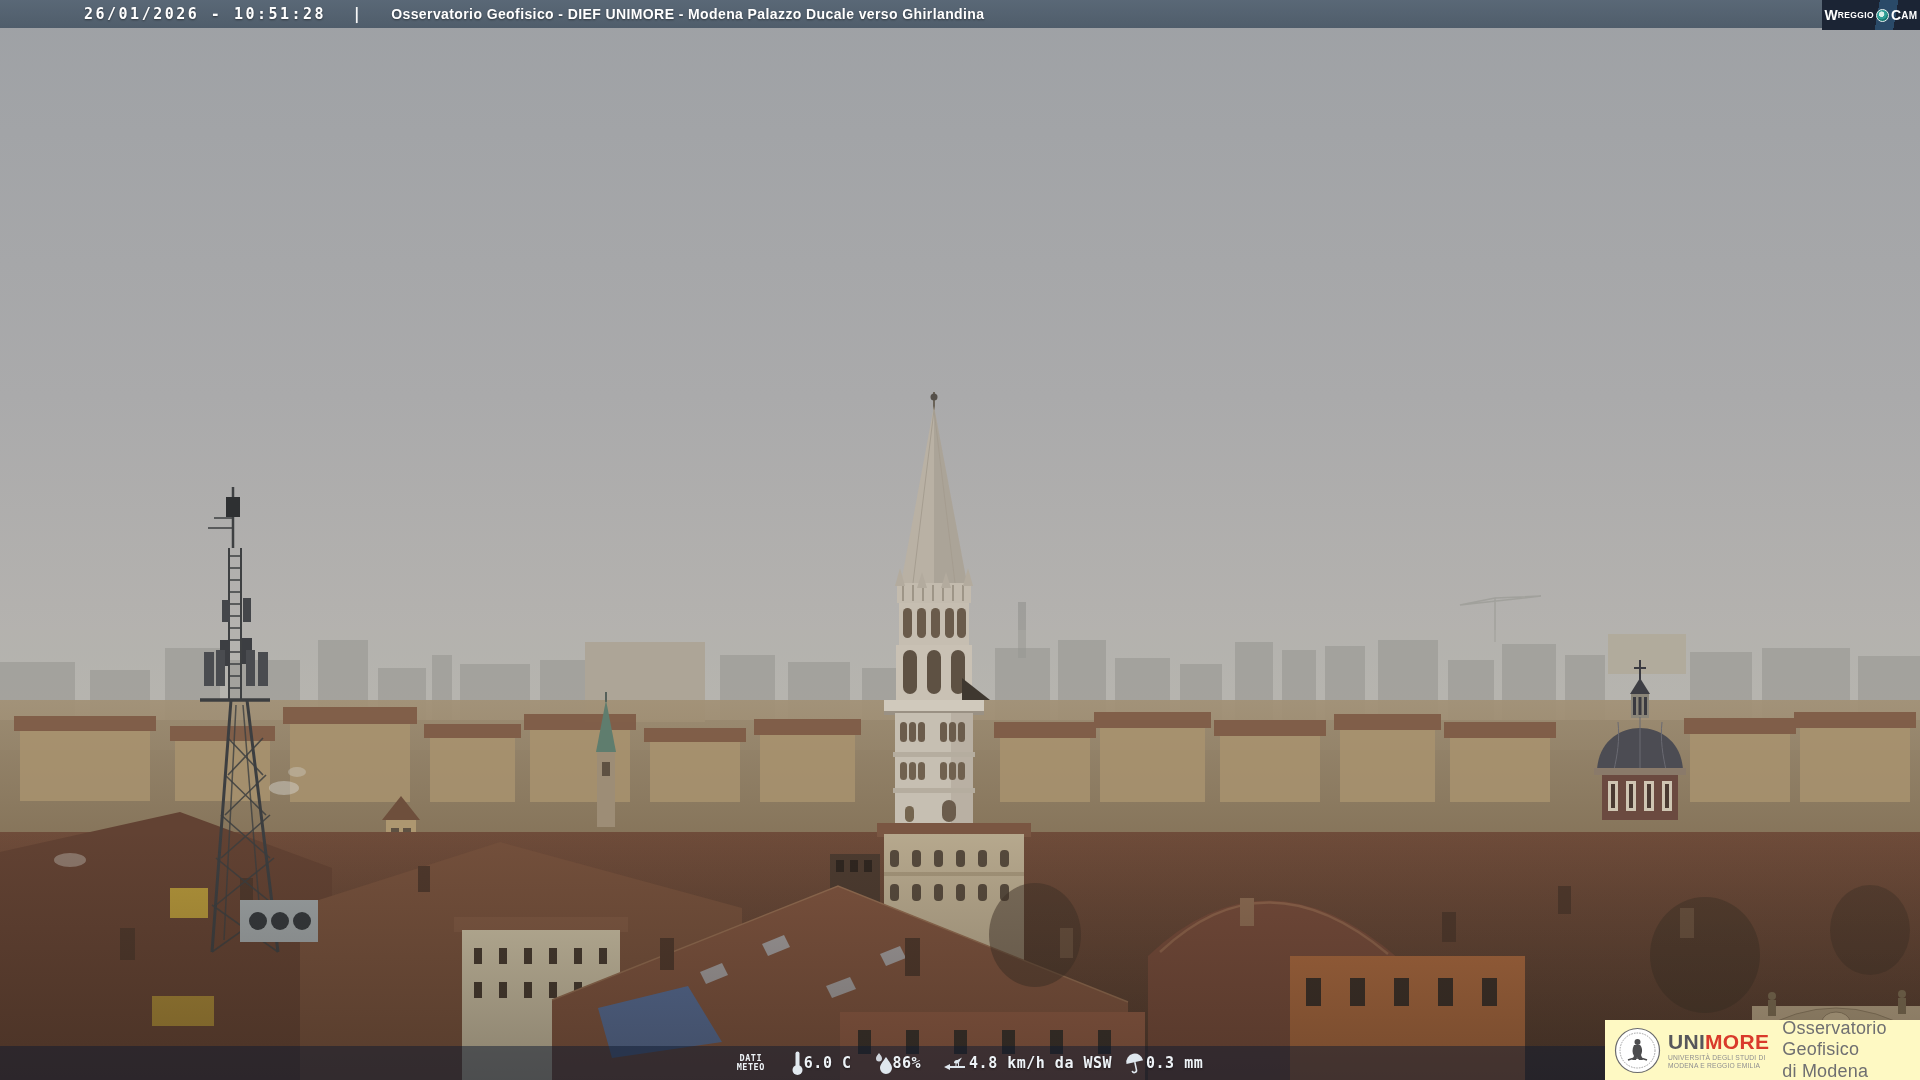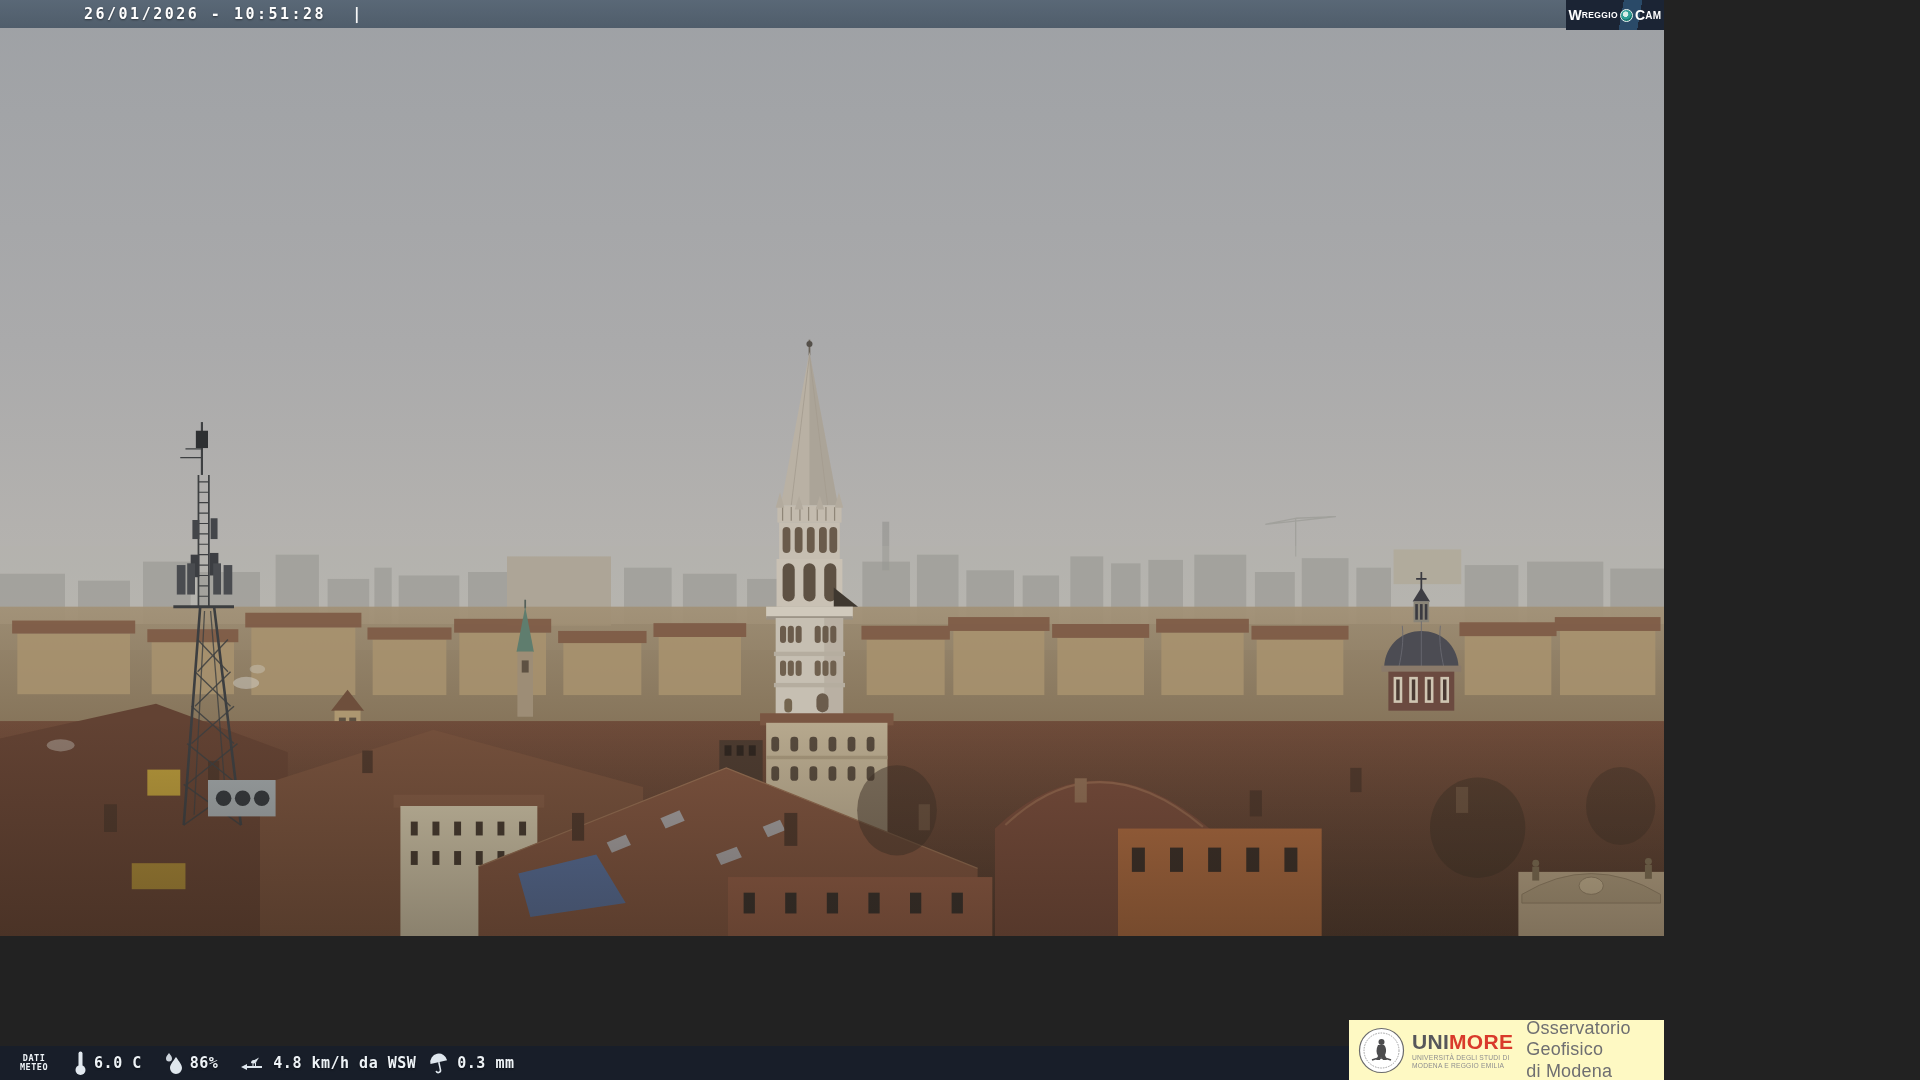--- a/index.html
+++ b/index.html
@@ -1,16 +1,16 @@
 <!DOCTYPE html>
 <html><head>
 <meta charset="utf-8">
 <style>
   html,body{margin:0;padding:0;background:#222;}
-  .stage{position:relative;width:1664px;height:1080px;overflow:hidden;font-family:"Liberation Sans",sans-serif;}
+  .stage{position:relative;width:1920px;height:1080px;overflow:hidden;font-family:"Liberation Sans",sans-serif;}
   .scene{position:absolute;inset:0;display:block;}
 
   
   .topbar{position:absolute;top:0;left:0;right:0;height:28px;
     background:linear-gradient(to bottom,rgba(80,96,112,.88),rgba(62,78,94,.82));
     display:flex;align-items:center;color:#fff;z-index:5;}
   .timestamp{margin-left:84px;font-family:"DejaVu Sans Mono",monospace;font-weight:bold;font-size:15px;
     letter-spacing:2.5px;text-shadow:0 1px 2px rgba(0,0,0,.45);}
   .tsep{margin:0 30px 0 26px;font-family:"DejaVu Sans Mono",monospace;font-weight:bold;font-size:15px;opacity:.95;}
   .title{font-weight:bold;font-size:14px;letter-spacing:.4px;text-shadow:0 1px 2px rgba(0,0,0,.45);}
@@ -20,24 +20,24 @@
     background:linear-gradient(100deg,#1b2434 56%,#2a4a68 56%,#2a4a68 74%,#1b2434 74%);
     display:flex;align-items:center;justify-content:center;color:#fff;}
   .wcam .big{font-size:14px;font-weight:bold;}
   .wcam .small{font-size:8.5px;font-weight:bold;letter-spacing:.4px;}
   .lens{width:13px;height:13px;border-radius:50%;margin:0 2px;box-sizing:border-box;
     border:1.5px solid #e9f5f1;
     background:radial-gradient(circle at 42% 38%,#d8efe9 0 2.5px,#2f9e96 3px 5px,#177a72 5.5px);}
 
   
   .botbar{position:absolute;bottom:0;left:0;right:0;height:34px;background:rgba(14,26,48,.5);
-    display:flex;align-items:center;color:#eef3f7;z-index:5;}
+    display:flex;align-items:center;color:#eef3f7;z-index:5;justify-content:center;}
   .dati{margin-left:20px;text-align:center;font-family:"DejaVu Sans Mono",monospace;font-weight:bold;
     font-size:8.5px;line-height:9.5px;letter-spacing:.5px;}
-  .witem{display:flex;align-items:center;gap:7px;font-family:"DejaVu Sans Mono",monospace;
+  .witem{display:flex;align-items:center;font-family:"DejaVu Sans Mono",monospace;
     font-weight:bold;font-size:15px;letter-spacing:.5px;text-shadow:0 1px 2px rgba(0,0,0,.5);}
   .m1{margin-left:26px;} .m2{margin-left:22px;} .m3{margin-left:20px;} .m4{margin-left:13px;}
   .wicon{flex:none;display:block;}
 
   
   .unibox{position:absolute;right:0;bottom:0;width:315px;height:60px;background:#fef9c3;
     display:flex;align-items:center;z-index:7;cursor:pointer;}
   .seal{margin-left:9px;flex:none;}
   .uniword{margin-left:7px;flex:none;}
   .uniline{font-size:21px;font-weight:bold;letter-spacing:.3px;line-height:21px;}
@@ -365,20 +365,21 @@
       <ellipse cx="297" cy="772" rx="9" ry="5" opacity=".35"></ellipse>
       <ellipse cx="70" cy="860" rx="16" ry="7" opacity=".35"></ellipse>
     </g>
 
     <rect x="0" y="830" width="1920" height="250" fill="url(#gVig)"></rect>
   </svg>
 
   <div class="topbar">
     <span class="timestamp">26/01/2026 - 10:51:28</span>
     <span class="tsep">|</span>
+    <span class="title">Osservatorio Geofisico - DIEF UNIMORE - Modena Palazzo Ducale verso Ghirlandina</span>
   </div>
 
   <div class="wcam">
     <span class="big">W</span>
     <span class="small">REGGIO</span>
     <span class="lens"></span>
     <span class="big">C</span>
     <span class="small" style="font-size:10px;">AM</span>
   </div>
 

